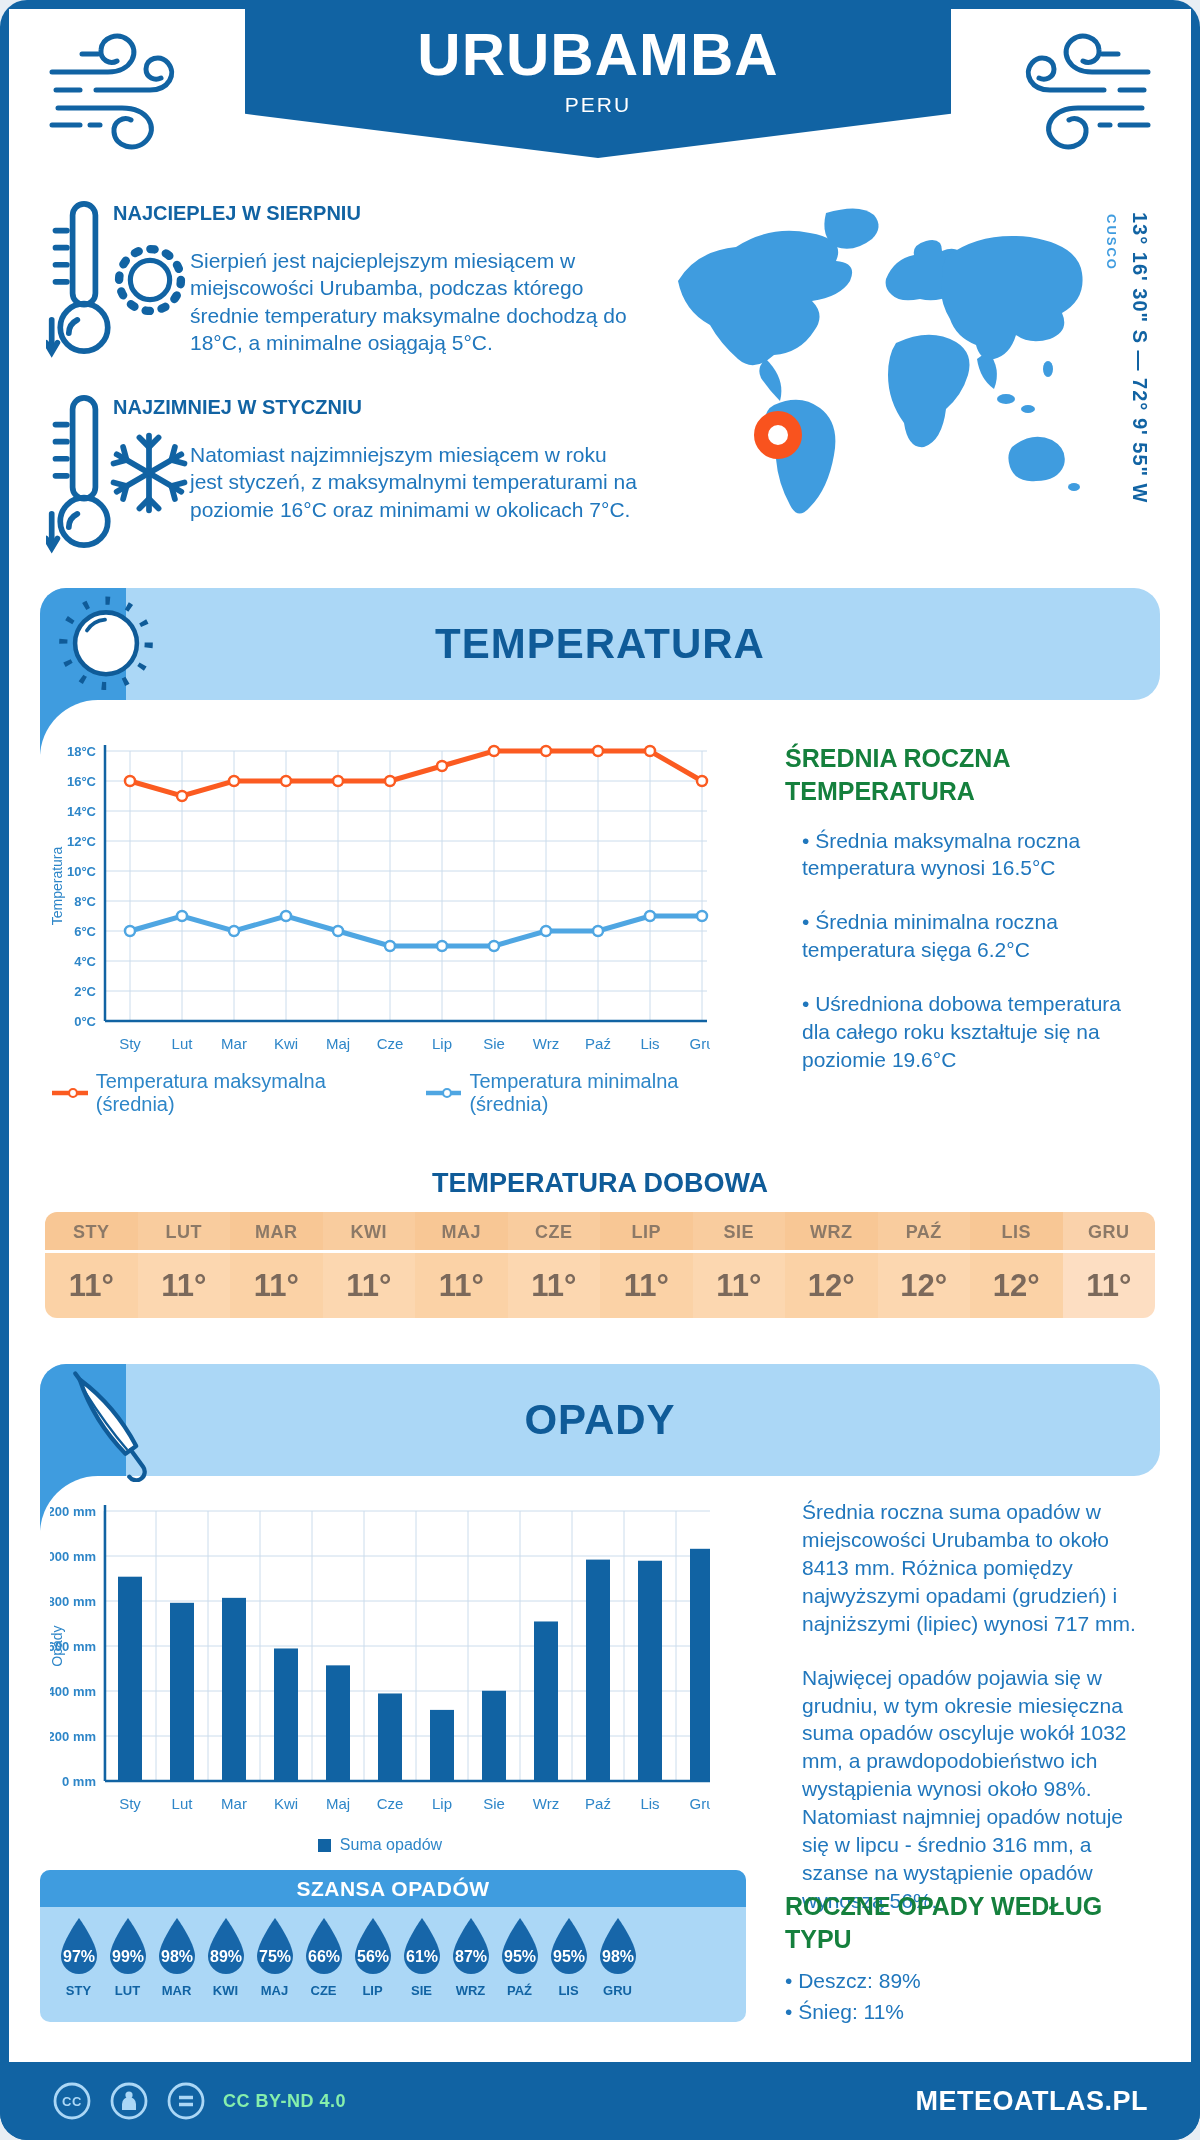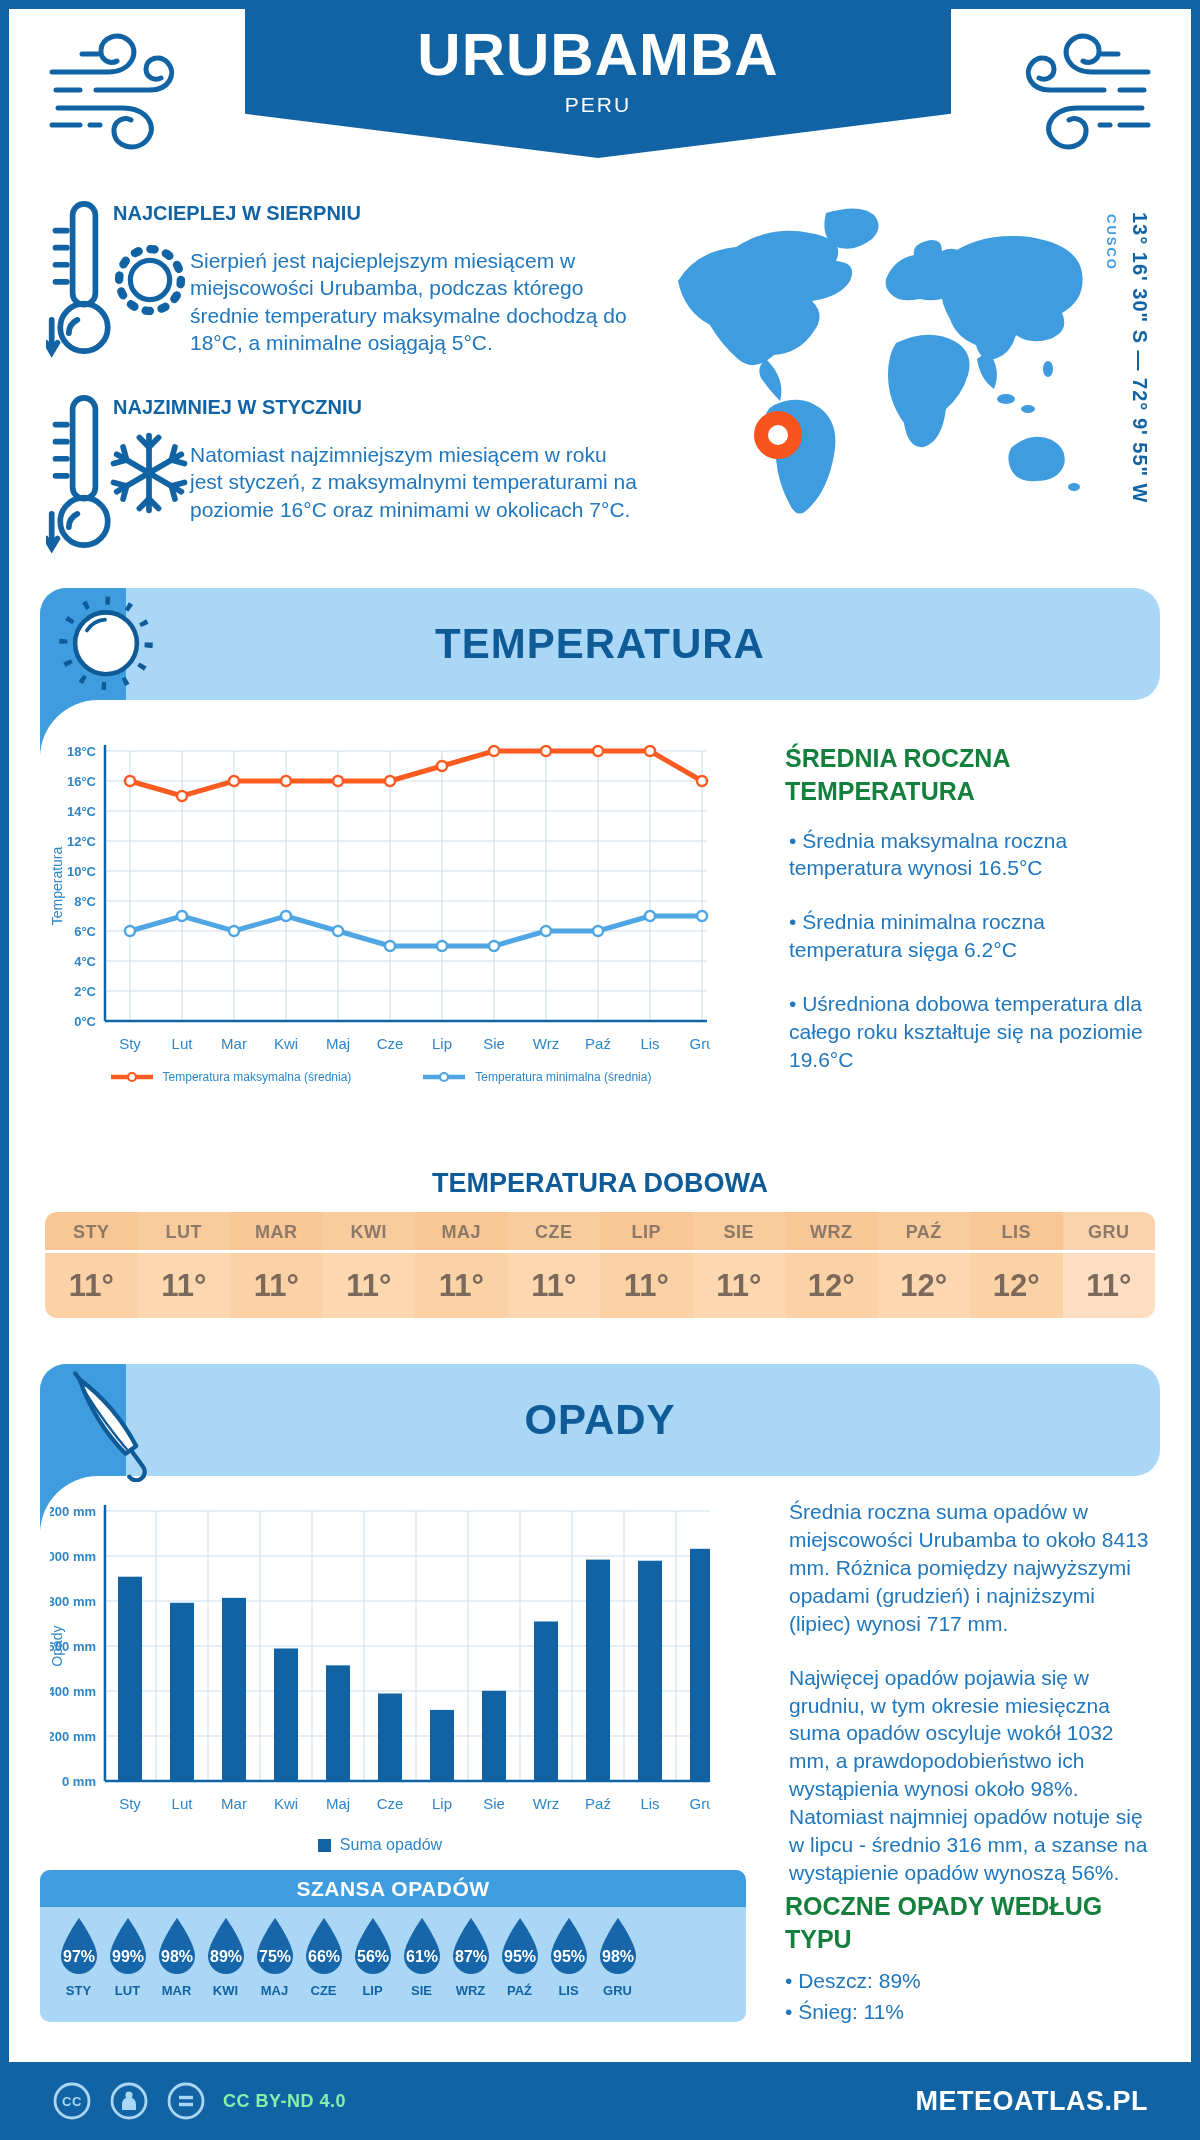--- a/index.html
+++ b/index.html
@@ -1,17 +1,17 @@
 <!DOCTYPE html>
 <html><head>
 <meta charset="utf-8">
 <style>
   html,body{margin:0;padding:0;background:#e8eef4;}
   .page{position:relative;width:1200px;height:2140px;background:#fff;margin:0 auto;
-        font-family:"Liberation Sans",sans-serif;overflow:hidden;}
+        font-family:"Liberation Sans",sans-serif;overflow:hidden;border-radius:27px;}
   .frame{position:absolute;inset:0;border:9px solid #1163A3;pointer-events:none;z-index:40;}
   .abs{position:absolute;}
 
   
   .banner{position:absolute;left:245px;top:0;width:706px;height:158px;background:#1163A3;
           clip-path:polygon(0 0,100% 0,100% 72%,50% 100%,0 72%);z-index:50;text-align:center;color:#fff;}
   .banner h1{margin:20px 0 0;font-size:60px;font-weight:700;letter-spacing:1px;}
   .banner .sub{margin-top:4px;font-size:21px;letter-spacing:2px;}
 
   .windicon{position:absolute;top:28px;width:150px;height:130px;}
@@ -39,30 +39,30 @@
 
   
   .chartsvg{position:absolute;left:50px;width:660px;height:322px;}
   .grid{stroke:#CBDCEC;stroke-width:1;}
   .axis{stroke:#1163A3;stroke-width:2.5;}
   .tick{fill:#2E86C8;font-size:13px;font-weight:700;}
   .xtick{fill:#2E86C8;font-size:15px;}
   .ylab{fill:#2E86C8;font-size:14px;}
 
   .legendrow{position:absolute;left:50px;width:660px;display:flex;justify-content:center;gap:70px;}
-  .lgitem{display:flex;align-items:center;gap:8px;color:#2E86C8;font-size:12px;}
+  .lgitem{display:flex;align-items:center;gap:8px;color:#2E86C8;font-size:20px;}
 
   .barlegend{position:absolute;left:50px;width:660px;display:flex;justify-content:center;align-items:center;gap:9px;
              color:#2E86C8;font-size:16px;text-align:right;}
   .barlegend .sq{width:13px;height:13px;background:#1163A3;display:inline-block;}
 
   
   .rcol{position:absolute;left:785px;width:378px;color:#2077BD;font-size:21px;line-height:1.33;}
   .rcol h3{color:#15803d;font-size:25px;font-weight:700;margin:0 0 18px;}
-  .rcol p{margin:0 4px 26px;}
+  .rcol p{margin:0 17px 26px;}
 
   
   .dailytitle{position:absolute;left:0;top:1168px;width:1200px;text-align:center;color:#0F5B98;font-size:27px;font-weight:700;}
   .dtable{position:absolute;left:45px;top:1212px;width:1110px;height:106px;border-radius:12px;overflow:hidden;display:flex;}
   .tcol{flex:1;display:flex;flex-direction:column;text-align:center;}
   .tmon{height:38px;line-height:40px;background:#F8C795;border-bottom:3px solid #fff;
         color:#8C7967;font-size:18px;font-weight:700;letter-spacing:.5px;}
   .tval{flex:1;background:#FBD2A6;color:#7B695B;font-size:31px;font-weight:700;display:flex;align-items:center;justify-content:center;}
   .tcol.alt .tmon{background:#F9CC9E}.tcol.alt .tval{background:#FCD7B0}
   .tcol.last .tmon{background:#FAD2AB}.tcol.last .tval{background:#FDDEC2}

